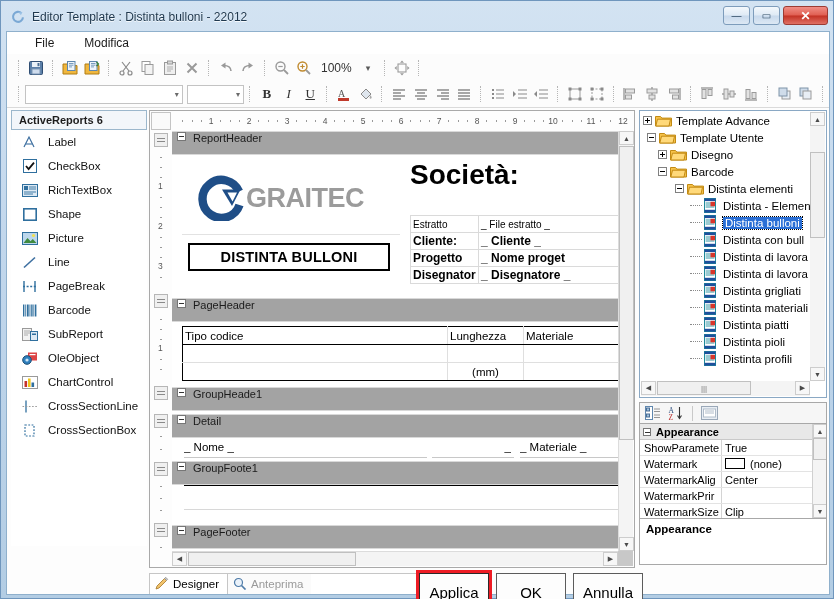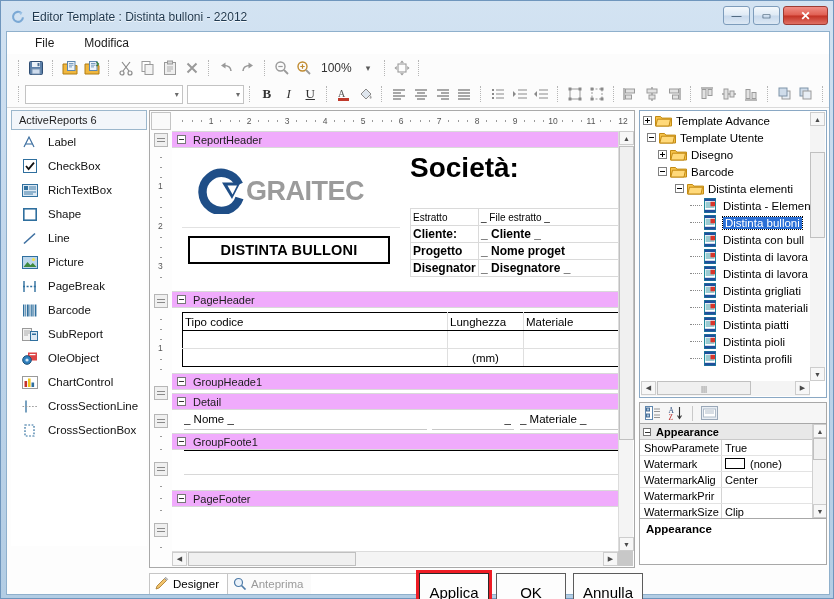--- a/index.html
+++ b/index.html
@@ -90,21 +90,21 @@
   .caret-sm { font-size: 8px; color: #6b6b6b; }
 
   
   #toolbox {
     position: absolute; left: 4px; top: 78px; width: 136px; height: 436px;
     background: #ffffff;
   }
   #toolbox-header {
     height: 20px; border: 1px solid #9bb7cc; background: #f2f6fa;
     display: flex; align-items: center; padding-left: 7px;
-    font-size: 11px; color: #1d1d1d;
+    font-size: 11px; color: #1d1d1d; font-weight: bold;
   }
   .tool-row {
     height: 24px; display: flex; align-items: center; padding-left: 10px;
   }
   .tool-ico { width: 18px; height: 16px; margin-right: 9px; display:flex; align-items:center; justify-content:center; }
   .tool-lbl { font-size: 11.5px; color: #111; }
 
   
   #designer {
     position: absolute; left: 142px; top: 78px; width: 486px; height: 458px;
@@ -140,23 +140,23 @@
     border: 1px solid #b6b6b6; background: #f0f0f0;
     display:flex; flex-direction: column; justify-content:center; align-items:center; gap:2px;
   }
   .vgrip i { display:block; width: 8px; height: 1px; background: #8a8a8a; }
 
   #canvas {
     position: absolute; left: 22px; top: 20px; right: 16px; bottom: 16px;
     background: #ffffff; overflow: hidden;
   }
   .section-bar {
-    height: 17px; background: #f0abfc; border-top: 1px solid #d9d9d9;
+    height: 24px; background: #a3a3a3; border-top: 1px solid #d9d9d9;
     border-bottom: 1px solid #d9d9d9;
-    display: flex; align-items: center; padding-left: 5px;
+    display: flex; align-items: flex-start; padding-left: 5px;
   }
   .expander {
     width: 9px; height: 9px; border: 1px solid #767676; background: #fff;
     margin-right: 7px; position: relative;
   }
   .expander::before {
     content: ""; position: absolute; left: 1px; top: 3px; width: 5px; height: 1px; background: #333;
   }
   .section-name { font-size: 11px; color: #1b1b1b; }
   .section-body { background: #fff; position: relative; }
@@ -636,34 +636,34 @@
         <span class="tool-ico">
           <svg width="14" height="13" viewBox="0 0 14 13">
               <rect x="0.8" y="0.8" width="12.4" height="11.4" fill="#fff" stroke="#2f6f9e" stroke-width="1.6"></rect>
             </svg>
         </span>
         <span class="tool-lbl">Shape</span>
       </div>
       <div class="tool-row">
         <span class="tool-ico">
           <svg width="16" height="13" viewBox="0 0 16 13">
-              <path d="M2 11.5L13 1.5" stroke="#3d6fa0" stroke-width="1.6"></path>
-            </svg>
-        </span>
-        <span class="tool-lbl">Line</span>
+              <rect x="0.5" y="0.5" width="15" height="12" fill="#bcd7ec" stroke="#2f6f9e"></rect>
+              <path d="M1.5 11l4-5 3 3.2 2.3-2.3 3.7 4.1z" fill="#3f8a3f"></path>
+              <circle cx="11.5" cy="3.5" r="1.6" fill="#f4e04d"></circle>
+            </svg>
+        </span>
+        <span class="tool-lbl">Picture</span>
       </div>
       <div class="tool-row">
         <span class="tool-ico">
           <svg width="16" height="13" viewBox="0 0 16 13">
-              <rect x="0.5" y="0.5" width="15" height="12" fill="#bcd7ec" stroke="#2f6f9e"></rect>
-              <path d="M1.5 11l4-5 3 3.2 2.3-2.3 3.7 4.1z" fill="#3f8a3f"></path>
-              <circle cx="11.5" cy="3.5" r="1.6" fill="#f4e04d"></circle>
-            </svg>
-        </span>
-        <span class="tool-lbl">Picture</span>
+              <path d="M2 11.5L13 1.5" stroke="#3d6fa0" stroke-width="1.6"></path>
+            </svg>
+        </span>
+        <span class="tool-lbl">Line</span>
       </div>
       <div class="tool-row">
         <span class="tool-ico">
           <svg width="16" height="13" viewBox="0 0 16 13">
               <path d="M2 1v11M13 1v11" stroke="#2f6f9e" stroke-width="1.4"></path>
               <path d="M1 6.5h14" stroke="#2f6f9e" stroke-width="1.4" stroke-dasharray="2 1.6"></path>
             </svg>
         </span>
         <span class="tool-lbl">PageBreak</span>
       </div>

